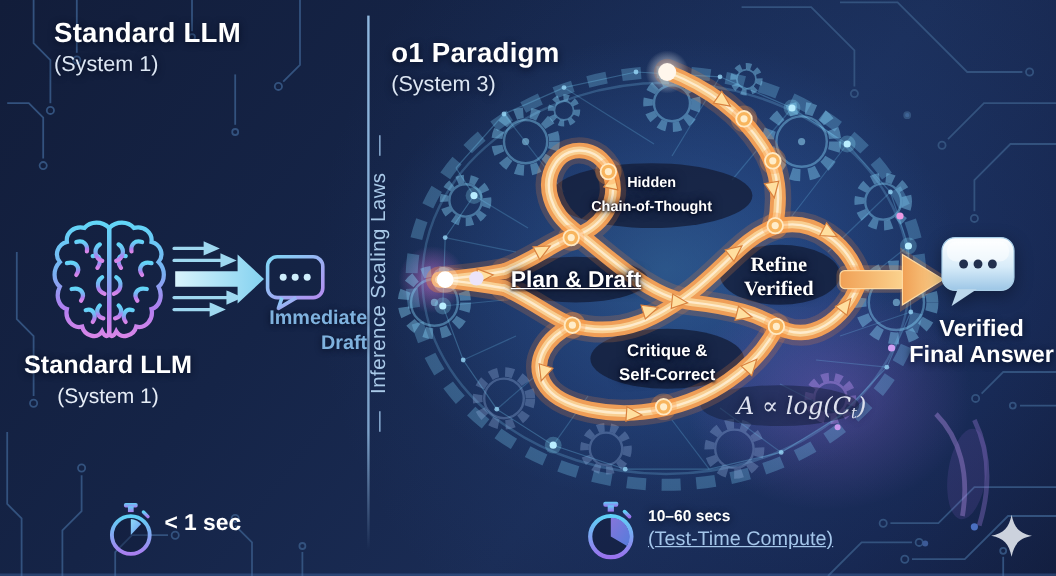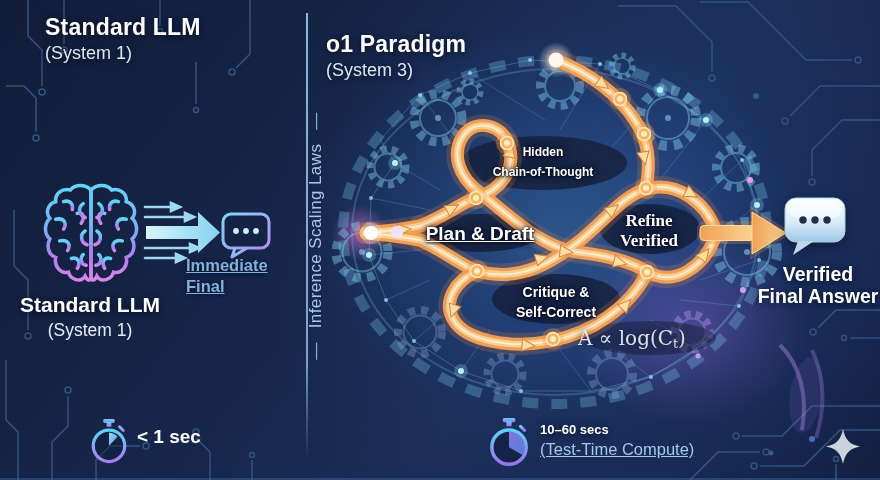--- a/index.html
+++ b/index.html
@@ -18,34 +18,34 @@
   .subtitle{font-size:18px;color:#dde7f4;margin-top:4px;text-shadow:0 1px 6px rgba(5,10,28,.8);}
   
   #divider{left:306px;top:13px;width:2px;height:445px;
     background:linear-gradient(180deg,rgba(150,192,232,.95) 0%,rgba(150,192,232,.8) 78%,rgba(150,192,232,0) 100%);}
   #divider-label{left:316px;top:236px;transform:translate(-50%,-50%) rotate(-90deg);
     white-space:nowrap;color:#a9c9e8;font-size:17px;letter-spacing:.4px;}
   #divider-label .dash{margin:0 14px;color:#8fb4da;}
   
   .cap-title{font-size:21px;font-weight:bold;text-shadow:0 1px 6px rgba(5,10,28,.85);}
   .cap-sub{font-size:17.5px;color:#e6edf7;margin-top:3px;}
-  #immediate-output{left:186px;top:255px;width:120px;text-align:left;
+  #immediate-output{left:186px;top:255px;width:120px;text-align:right;
     color:#7fb2de;font-weight:bold;font-size:16.5px;line-height:1.28;
-    text-shadow:0 1px 5px rgba(5,10,28,.8);text-decoration:underline;}
+    text-shadow:0 1px 5px rgba(5,10,28,.8);}
   #left-caption{left:18px;top:293px;width:144px;text-align:center;}
   #left-timing{left:137px;top:426px;font-size:19px;font-weight:bold;}
   
   .proc{position:absolute;text-align:center;font-weight:bold;color:#fff;
     text-shadow:0 0 9px rgba(8,14,36,.95),0 0 3px rgba(8,14,36,.9),0 1px 2px rgba(8,14,36,.9);}
   #lbl-hidden{left:453px;top:143px;width:180px;font-size:12px;line-height:19.5px;text-align:center;}
   #lbl-plan{left:410px;top:223px;width:140px;font-size:19px;text-decoration:underline;}
   #lbl-refine{left:599px;top:211px;width:100px;font-size:17px;line-height:19.5px;font-family:Liberation Serif, serif;}
   #lbl-critique{left:486px;top:283px;width:140px;font-size:14px;line-height:19.5px;}
-  #lbl-formula{left:578px;top:326px;width:144px;text-align:left;
-    font-family:"DejaVu Serif",serif;font-size:20px;color:#dde1ef;
+  #lbl-formula{left:578px;top:326px;width:144px;text-align:right;
+    font-family:"DejaVu Serif",serif;font-style:italic;font-size:20px;color:#dde1ef;
     text-shadow:0 0 8px rgba(8,14,36,.9);}
   #lbl-formula .fsub{font-size:.62em;position:relative;top:.28em;}
   
   #verified{left:754px;top:264px;width:128px;text-align:center;
     font-size:19.5px;font-weight:bold;line-height:21.5px;
     text-shadow:0 1px 6px rgba(5,10,28,.85);}
   #mid-timing{left:540px;top:422px;}
   #mid-timing .secs{font-size:13px;font-weight:bold;text-shadow:0 1px 6px rgba(5,10,28,.85);}
   #mid-timing .note{font-size:16.5px;color:#a4c6ea;margin-top:3px;text-decoration:underline;}
   .shadowed{filter:drop-shadow(0 4px 7px rgba(0,0,0,.35));}
@@ -457,21 +457,21 @@
     </defs>
     <rect x="16" y="1" width="12" height="4" rx="1.5" fill="url(#sg)"></rect>
     <rect x="19.5" y="4" width="5" height="5" fill="url(#sg)"></rect>
     <line x1="33" y1="9" x2="37" y2="13" stroke="url(#sg)" stroke-width="3" stroke-linecap="round"></line>
     <circle cx="22" cy="29" r="16.5" fill="rgba(18,28,58,.4)" stroke="url(#sg)" stroke-width="3.4"></circle>
     <path d="M22,29 L22,15 A14,14 0 0 1 31,19.5 Z" fill="url(#sw)"></path>
   </svg>
 
   <div class="abs" id="immediate-output">
     <div>Immediate</div>
-    <div>Final</div>
+    <div>Draft</div>
   </div>
   <div class="abs" id="left-caption">
     <div class="cap-title">Standard LLM</div>
     <div class="cap-sub">(System 1)</div>
   </div>
   <div class="abs" id="left-timing">&lt; 1 sec</div>
 
   <div class="proc" id="lbl-hidden">
     <div>Hidden</div>
     <div>Chain-of-Thought</div>

